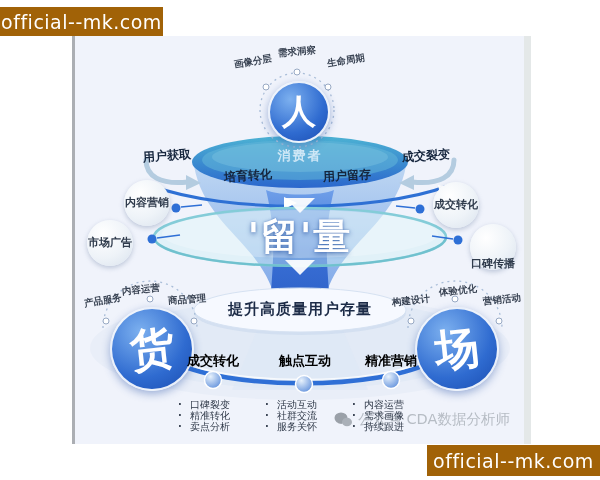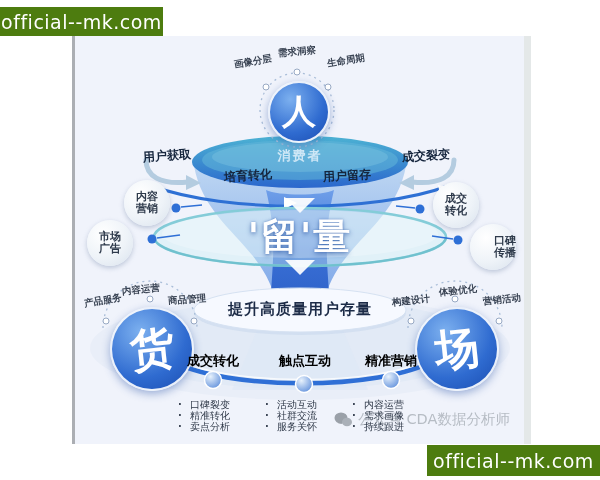--- a/index.html
+++ b/index.html
@@ -10,30 +10,30 @@
   .lbl{position:absolute;transform:translate(-50%,-50%);white-space:nowrap;z-index:3;}
   .tiny{font-size:9.5px;font-weight:bold;color:#3a4454;}
   .stage-lbl{font-size:12px;font-weight:bold;color:#15253d;}
   .rim-lbl{font-size:13px;font-weight:bold;color:rgba(225,240,250,0.85);letter-spacing:2px;}
   .core-lbl{font-size:37px;font-weight:800;color:#ffffff;letter-spacing:2px;
     text-shadow:0 2px 5px rgba(25,70,150,.6),0 0 2px rgba(40,90,180,.5);}
   .platform-lbl{font-size:15px;font-weight:800;color:#1c2b47;letter-spacing:1px;}
   .col-title{font-size:13px;font-weight:800;color:#000000;}
   .bubble{position:absolute;width:46px;height:46px;border-radius:50%;z-index:3;
     background:radial-gradient(circle at 35% 30%,#ffffff,#eef3f8 55%,#d9e2ed);
-    box-shadow:0 2px 5px rgba(110,130,165,.4);display:flex;flex-direction:column;
+    box-shadow:0 2px 5px rgba(110,130,165,.4);display:flex;flex-direction:row;
     align-items:center;justify-content:center;font-size:11px;font-weight:bold;color:#2f3b4c;line-height:1.1;}
   .big-circle{position:absolute;border-radius:50%;z-index:3;
     background:radial-gradient(circle at 35% 28%,#7cb0ef,#2f6bd0 60%,#1a4cb0);
     border:2px solid rgba(255,255,255,.9);box-shadow:0 3px 8px rgba(50,90,170,.45);
     display:flex;align-items:center;justify-content:center;color:#fff;font-weight:800;}
   .bcol{position:absolute;top:399px;z-index:3;font-size:10px;color:#2e3848;}
   .brow{display:flex;align-items:center;height:11px;}
   .bdot{width:12px;color:#3a4454;font-weight:bold;}
-  .wm{position:absolute;background:#4d7c0f;color:#fff;display:flex;align-items:center;
+  .wm{position:absolute;background:#a16207;color:#fff;display:flex;align-items:center;
     justify-content:center;font-size:19px;letter-spacing:.5px;z-index:5;}
   #cda-wm{position:absolute;left:334px;top:410px;display:flex;align-items:center;gap:5px;
     color:#b6bcc4;font-size:14.5px;z-index:2;}
 </style>
 </head>
 <body>
 
 <div id="stage">
   <div id="image-area"></div>
 

